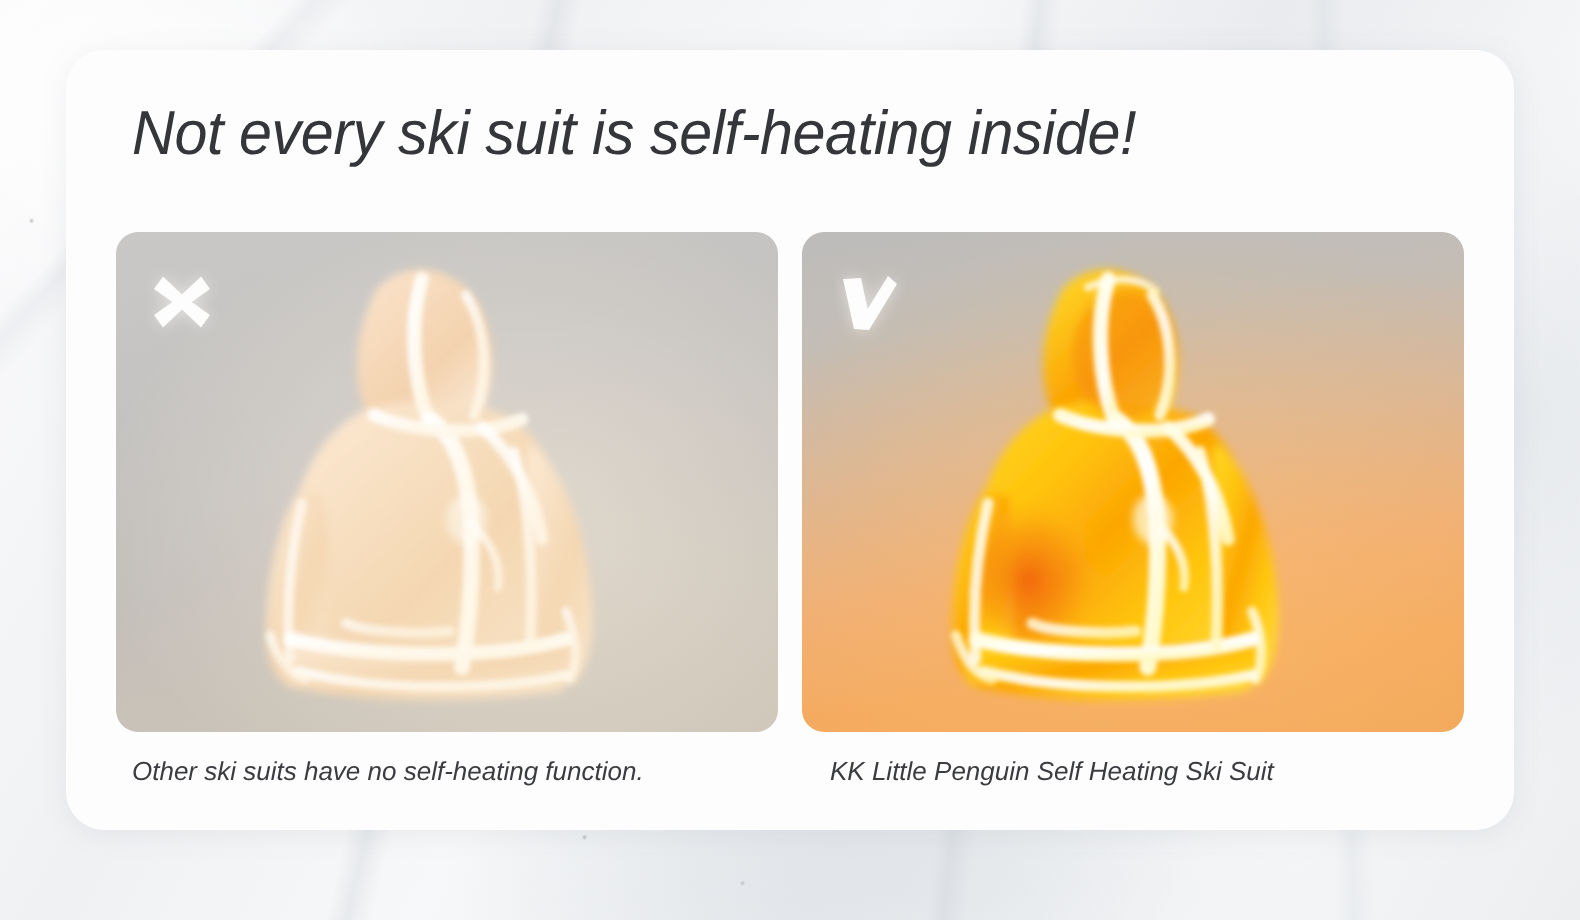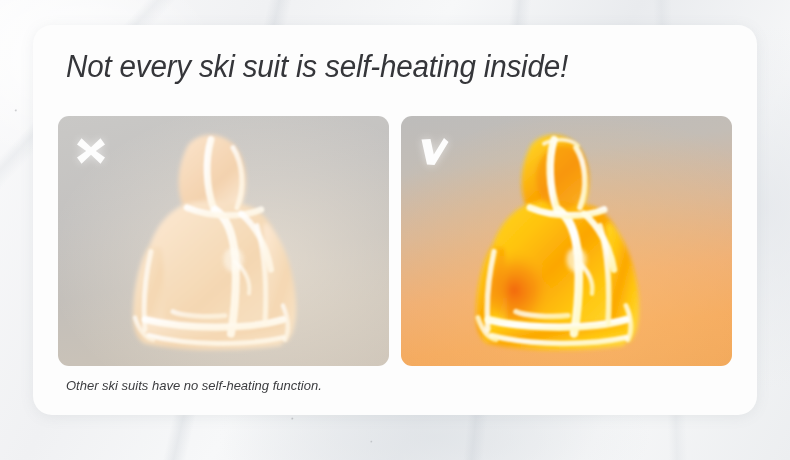--- a/index.html
+++ b/index.html
@@ -314,16 +314,17 @@
             </g>
 
             <g filter="url(#hotSoft)" opacity="0.7">
               <path d="M112 120 C118 116 126 118 128 126 C130 136 124 144 116 142 C108 140 106 126 112 120 Z" fill="#fffdf0"></path>
               <path d="M110 128 C116 132 122 134 128 132" stroke="#fffce8" stroke-width="2" fill="none"></path>
             </g>
           </svg>
         </div>
       </div>
 
+      <div class="caption right-cap">KK Little Penguin Self Heating Ski Suit</div>
     </div>
 
   </div>
 </div>
 
 </body></html>

